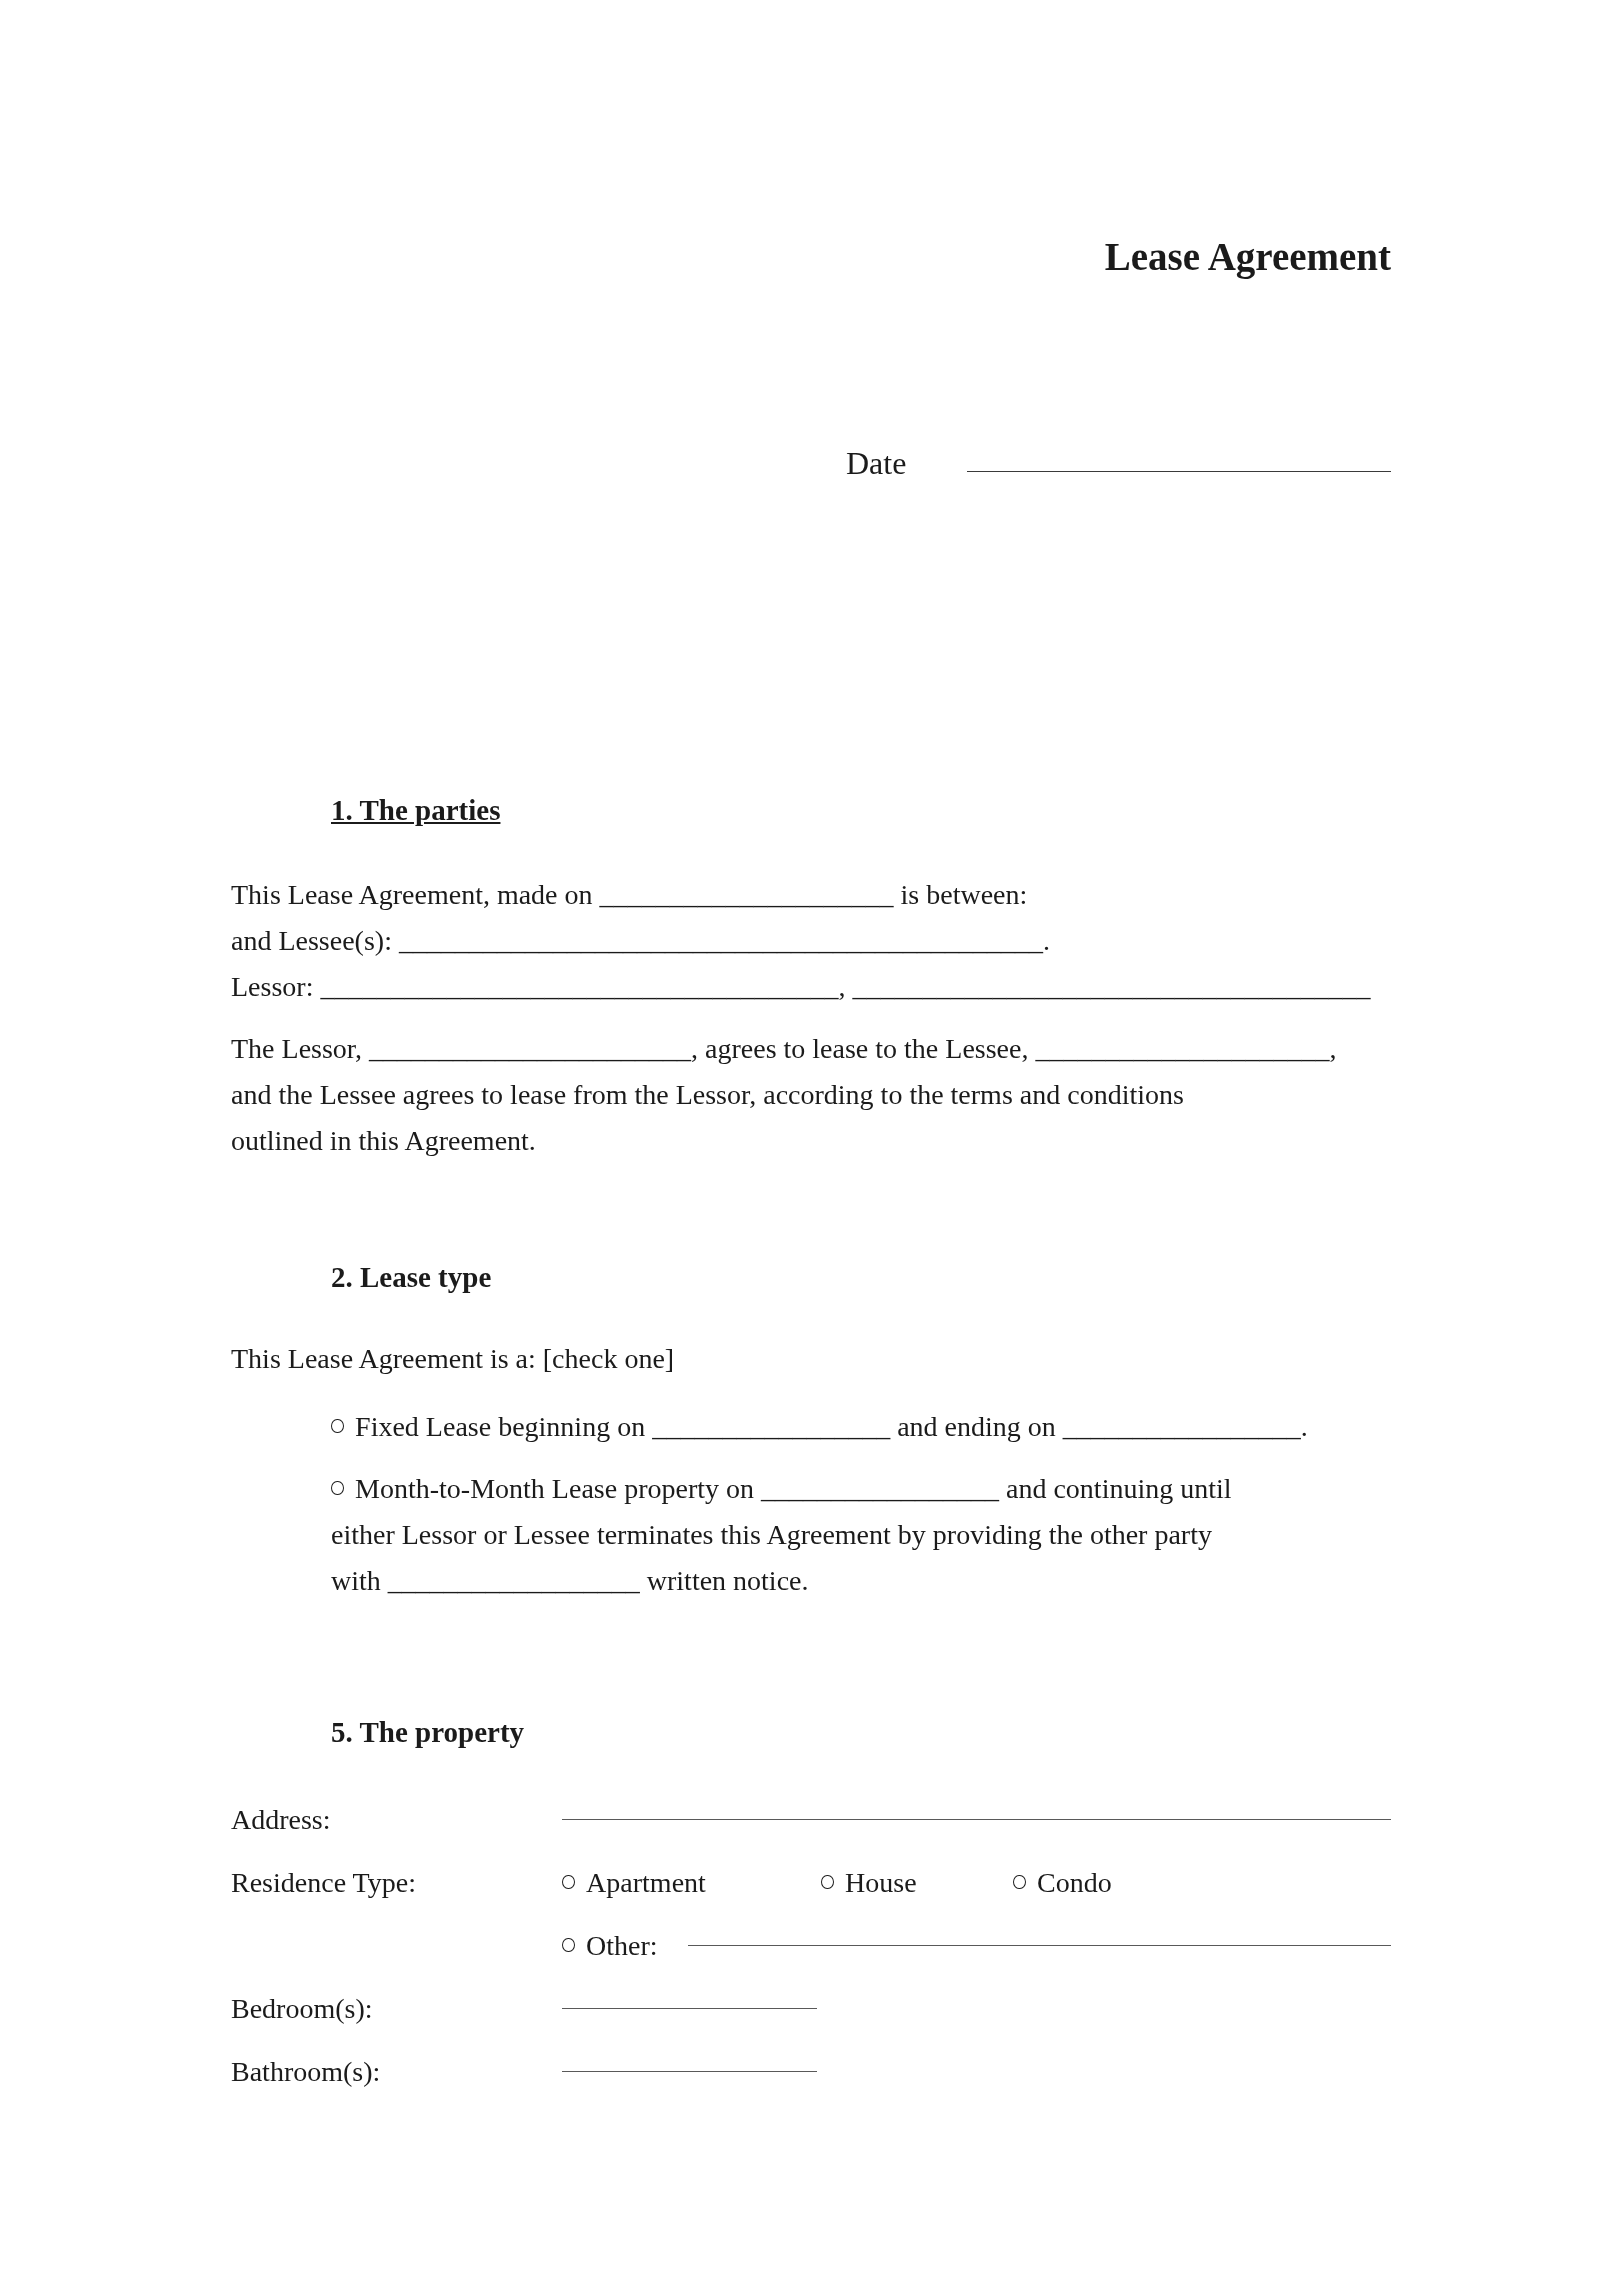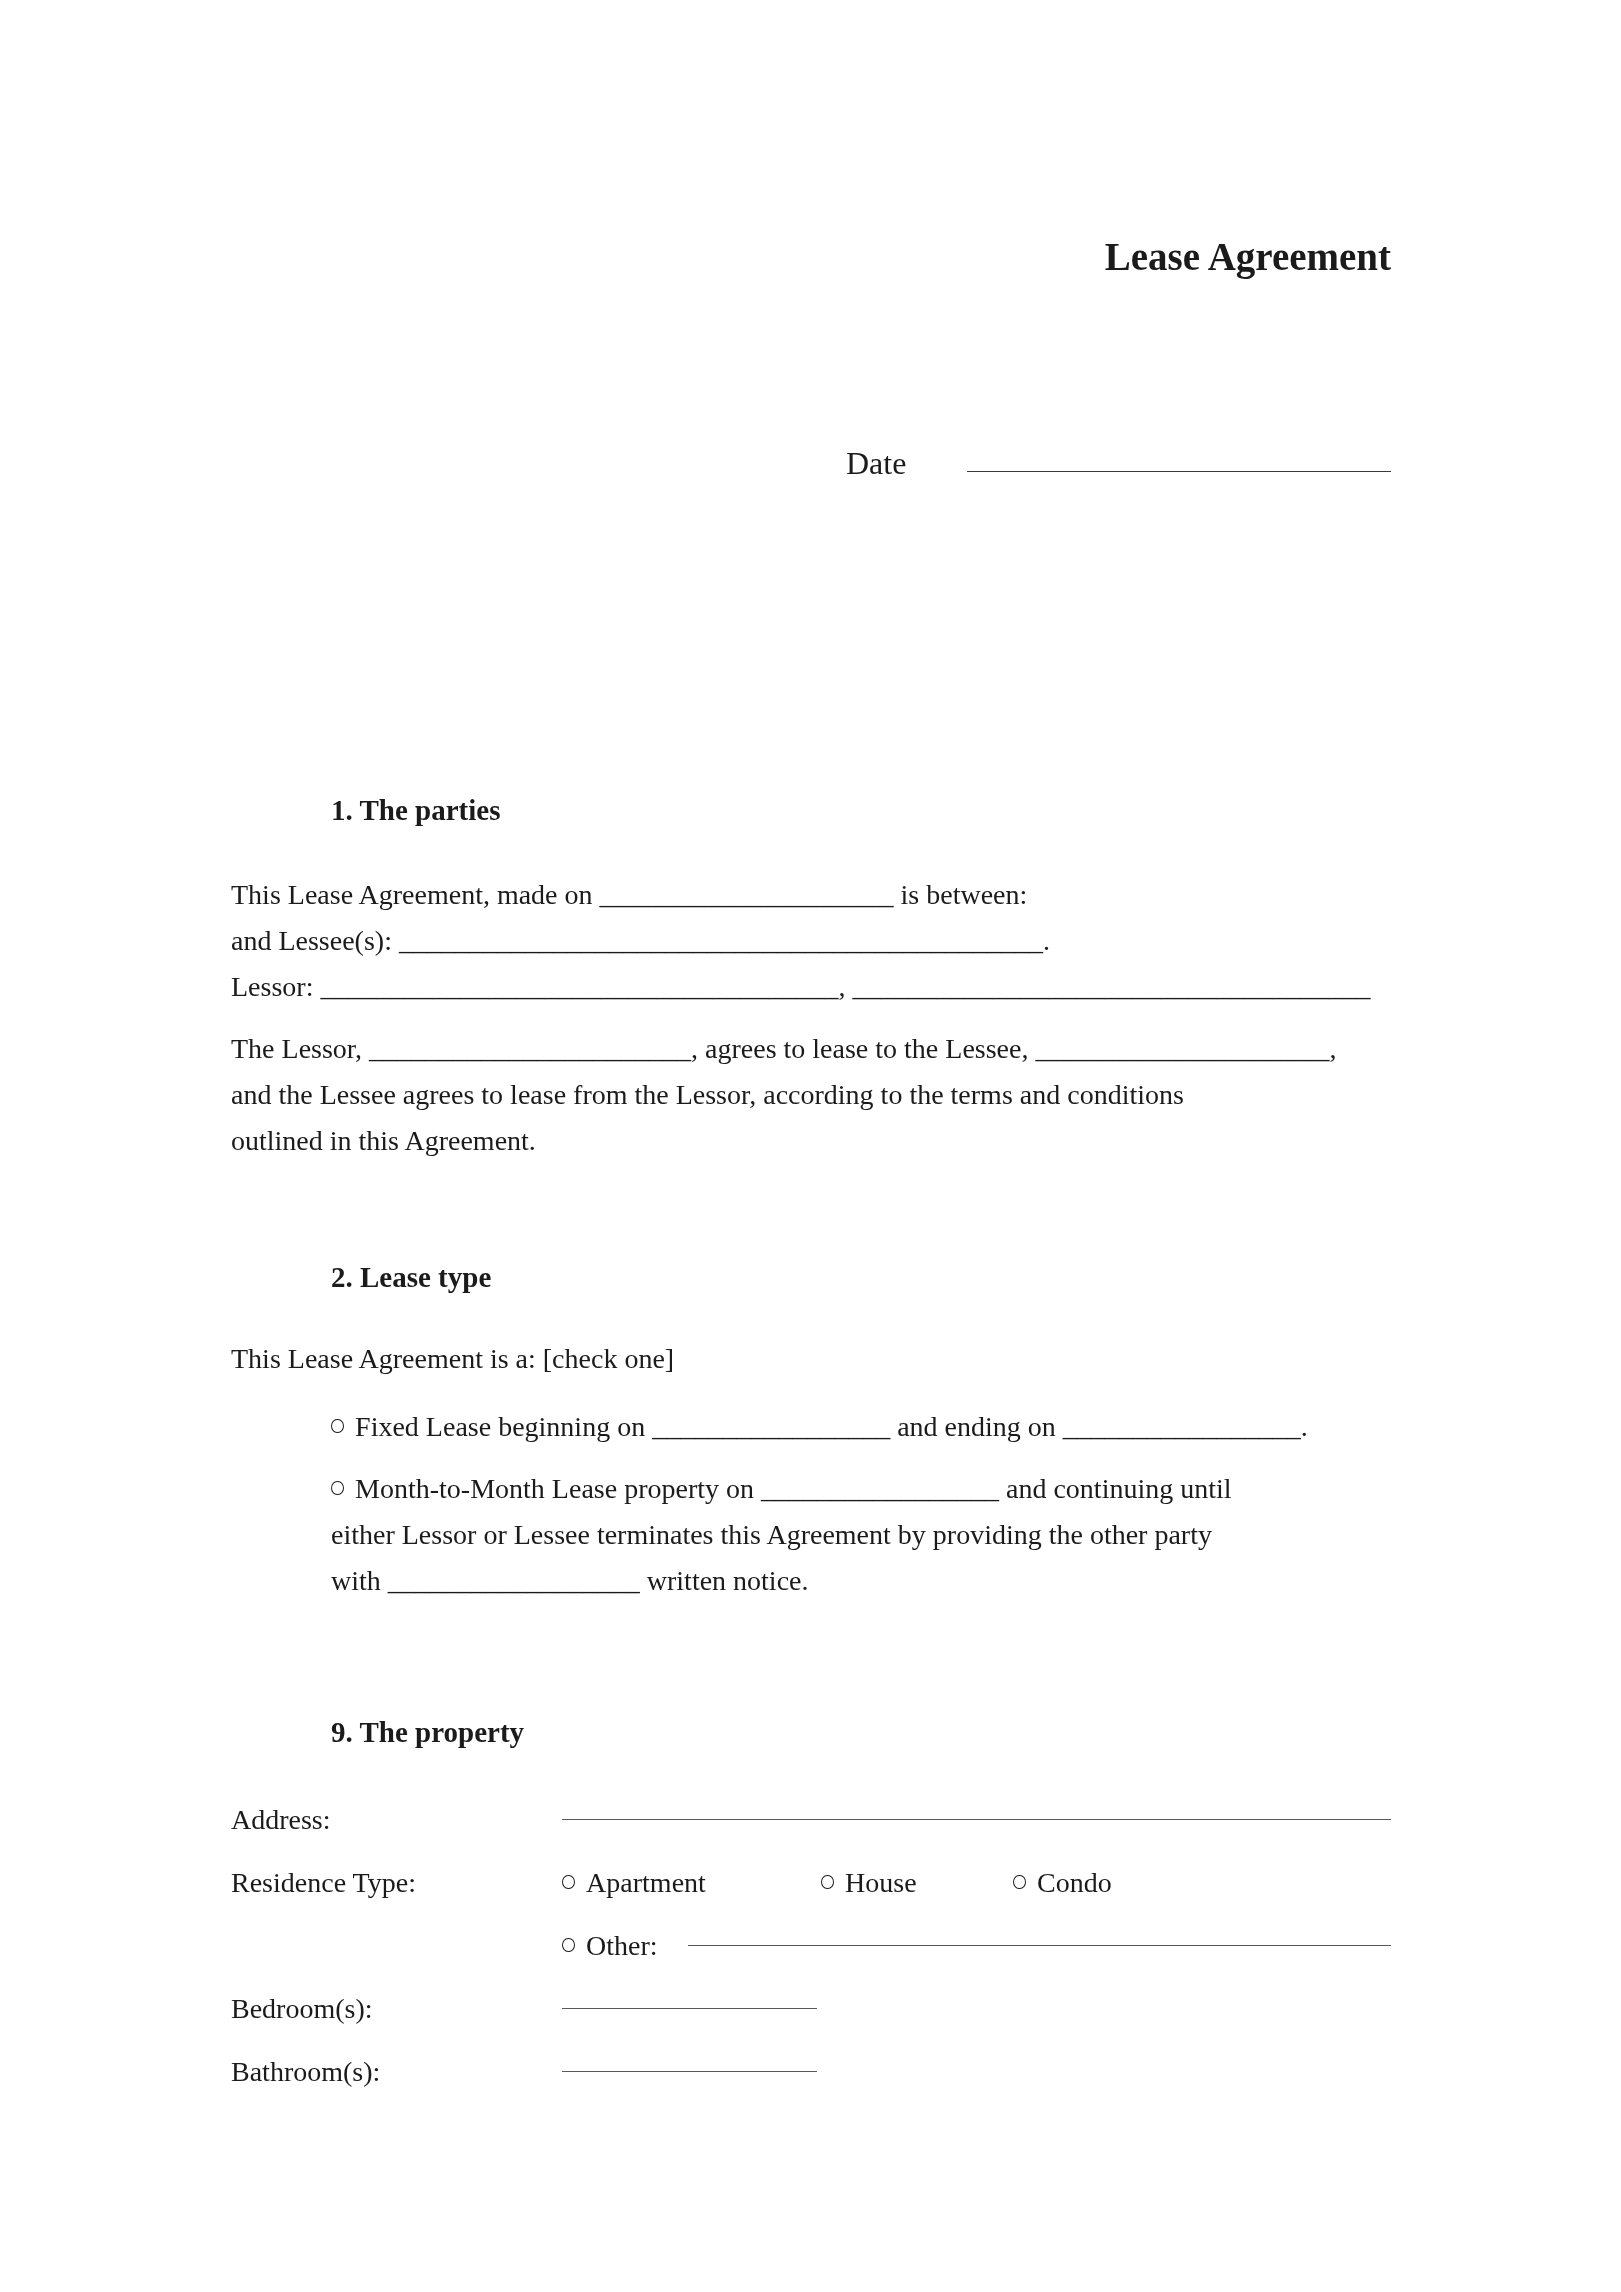--- a/index.html
+++ b/index.html
@@ -16,21 +16,21 @@
   }
   .title { font-size:39px; line-height:47px; font-weight:700;text-align:right; }
   .body-line { font-size:28px; line-height:46px; white-space:nowrap; }
   .heading { font-size:29px; line-height:46px; font-weight:700; margin-left:100px; white-space:nowrap; }
   .indented { margin-left:100px; }
 
   .date-row { display:flex; margin-top:160px; height:46px; font-size:32px; line-height:46px; }
   .date-label { margin-left:615px; }
   .date-line { flex:1; margin-left:61px; height:32px; border-bottom:1.8px solid #3a3a3a; }
 
-  .sec-parties   { margin-top:301px; }
+  .sec-parties   { margin-top:301px;text-decoration:underline; }
   .para-1        { margin-top:39px; }
   .para-2        { margin-top:16px; }
   .sec-leasetype { margin-top:90px; }
   .intro-line    { margin-top:36px; }
   .item-1        { margin-top:21.5px; }
   .item-2        { margin-top:16px; }
   .sec-property  { margin-top:105px; }
   .row-address   { margin-top:42px; }
   .prop-gap      { margin-top:17px; }
 
@@ -90,21 +90,21 @@
   </div>
 
   <div class="indented item-2">
     <div class="body-line">
       <span class="circle"></span><span>Month-to-Month Lease property on _________________ and continuing until</span>
     </div>
     <div class="body-line">either Lessor or Lessee terminates this Agreement by providing the other party</div>
     <div class="body-line">with __________________ written notice.</div>
   </div>
 
-  <h2 class="heading sec-property">9. The property</h2>
+  <h2 class="heading sec-property">5. The property</h2>
 
   <div class="prop-row row-address">
     <span class="prop-label">Address:</span>
     <span class="u-line addr-line"></span>
   </div>
 
   <div class="prop-row prop-gap">
     <span class="prop-label">Residence Type:</span>
     <span class="opt-w1">
       <span class="circle"></span><span>Apartment</span>

